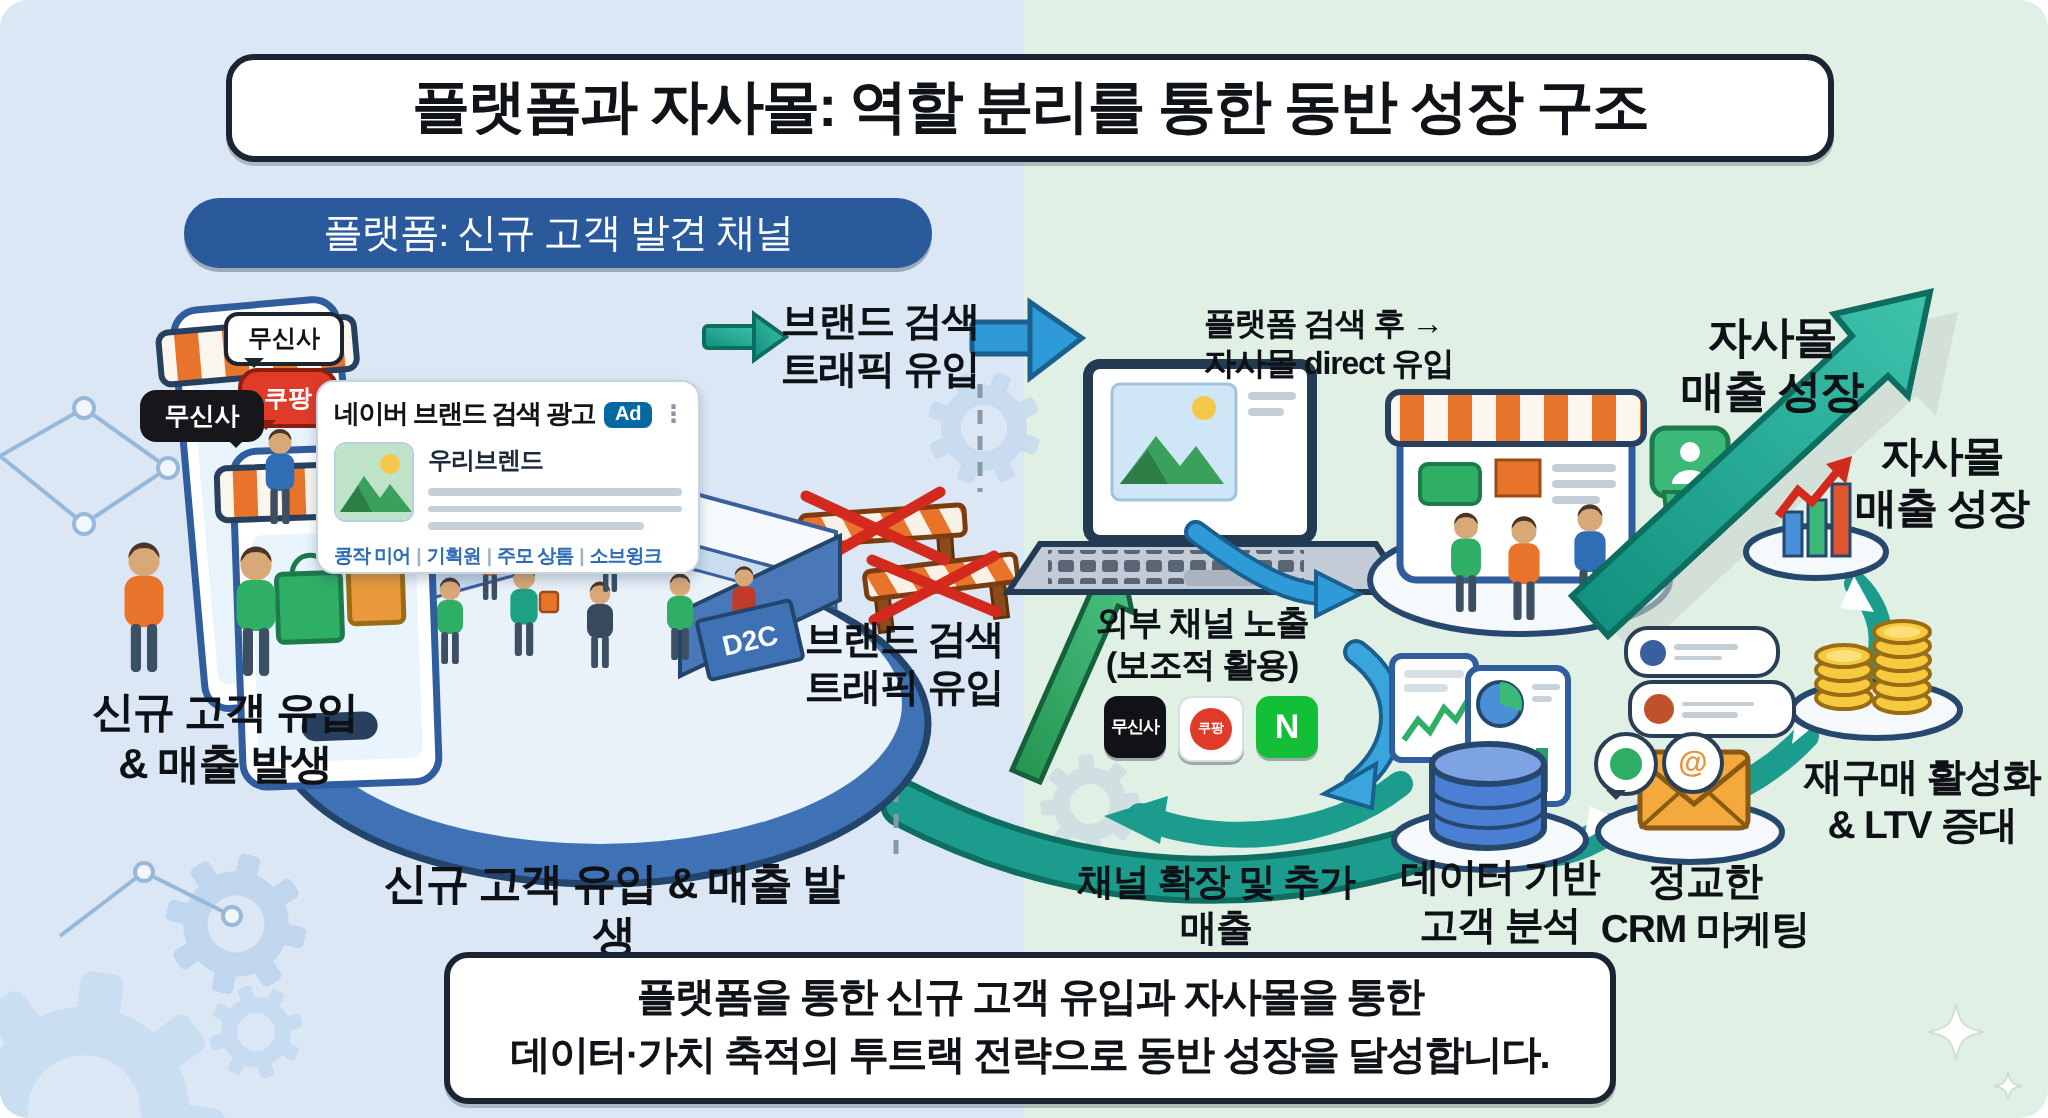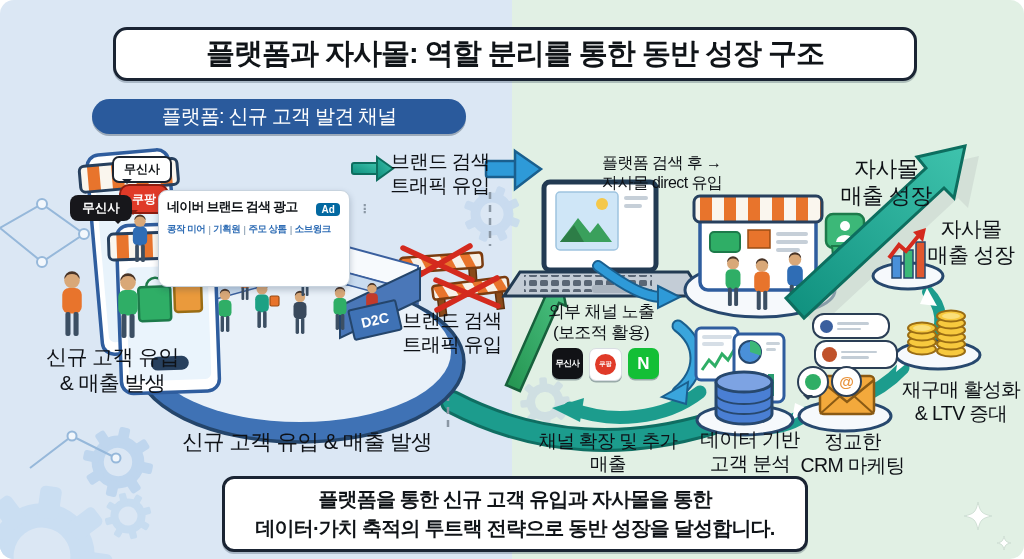--- a/index.html
+++ b/index.html
@@ -3,42 +3,42 @@
 <meta charset="utf-8">
 <style>
   html,body{margin:0;padding:0;background:#fff}
   body{width:1024px;height:559px;position:relative;overflow:hidden;
        font-family:"Liberation Sans","DejaVu Sans",sans-serif;color:#101418}
   #stage{position:absolute;inset:0;overflow:hidden;border-radius:14px}
   .bg{position:absolute;top:0;height:559px}
   .bg-left{left:0;width:512px;background:#dbe7f4}
   .bg-right{left:512px;width:512px;background:#e1f0e4}
   svg#scene{position:absolute;left:0;top:0;z-index:2}
-  .lbl{position:absolute;z-index:6;font-weight:400;white-space:pre-line;text-align:center;
+  .lbl{position:absolute;z-index:6;font-weight:700;white-space:pre-line;text-align:center;
        line-height:1.22;letter-spacing:-0.6px;color:#0e1116}
   .title-box{left:113px;top:27px;width:798px;height:48px;background:#fff;border:3px solid #1a2433;
        border-radius:14px;display:flex;align-items:center;justify-content:center;font-size:29px;
        font-weight:800;letter-spacing:-1px;box-shadow:0 2px 0 rgba(20,40,60,.25);z-index:6;position:absolute}
   .pill{position:absolute;z-index:6;color:#fff;font-weight:400;display:flex;align-items:center;
        justify-content:center;letter-spacing:-0.8px;box-shadow:0 2px 0 rgba(10,30,50,.3)}
   .pill-left{left:92px;top:99px;width:374px;height:35px;background:#2a5a9c;border-radius:18px;font-size:20px}
   .pill-right{left:597px;top:103px;width:354px;height:34px;background:#0f8a6d;border-radius:17px;font-size:19px}
   .bubble{position:absolute;z-index:7;font-weight:800;display:flex;align-items:center;justify-content:center}
   .bub-outline{left:112px;top:156px;width:56px;height:23px;background:#fff;border:2.5px solid #1c2430;
        border-radius:7px;font-size:12px;color:#101418}
   .bub-outline:after{content:"";position:absolute;left:8px;bottom:-8px;border:5px solid transparent;border-top-color:#1c2430}
   .bub-red{left:119px;top:184px;width:46px;height:26px;background:#e03a28;border:2px solid #8d1d10;
        border-radius:10px;font-size:12px;color:#fff}
   .bub-red:after{content:"";position:absolute;left:7px;bottom:-8px;border:5px solid transparent;border-top-color:#8d1d10}
   .bub-black{left:70px;top:195px;width:62px;height:26px;background:#17171b;border-radius:8px;font-size:12.5px;color:#fff}
   .bub-black:after{content:"";position:absolute;right:9px;bottom:-8px;border:5px solid transparent;border-top-color:#17171b}
   
   .ad-card{position:absolute;left:158px;top:190px;width:192px;height:97px;background:#fff;border:1.5px solid #c7d3de;
        border-radius:9px;z-index:7;box-shadow:0 3px 6px rgba(30,50,80,.25);padding:7px 8px 5px 8px;box-sizing:border-box}
-  .ad-head{display:flex;align-items:flex-end;gap:19px}
+  .ad-head{display:flex;align-items:center;gap:5px}
   .ad-title{font-size:13px;font-weight:800;letter-spacing:-0.8px;white-space:nowrap}
   .ad-badge{background:#0369a1;color:#fff;font-size:10px;font-weight:800;border-radius:4px;padding:1px 5px}
   .ad-kebab{color:#8a97a4;font-size:12px;font-weight:700;margin-left:auto}
   .ad-body{display:flex;gap:7px;margin-top:5px}
   .ad-thumb{width:38px;height:38px;border-radius:6px;overflow:hidden;flex:0 0 auto;border:1px solid #b7cfe2}
   .ad-col{flex:1;padding-top:1px}
   .ad-brand{font-size:12px;font-weight:700;color:#1d2b3a;letter-spacing:-0.5px}
   .ad-line{height:3.5px;background:#c6cfd8;border-radius:2px;margin-top:5px}
   .ad-links{margin-top:7px;font-size:9.5px;color:#2f6db5;font-weight:700;letter-spacing:-0.5px;
        display:flex;gap:3px;align-items:center;white-space:nowrap}
@@ -381,20 +381,36 @@
   <div class="bubble bub-outline">무신사</div>
   <div class="bubble bub-red">쿠팡</div>
   <div class="bubble bub-black">무신사</div>
 
   <div class="ad-card">
     <div class="ad-head">
       <span class="ad-title">네이버 브랜드 검색 광고</span>
       <span class="ad-badge">Ad</span>
       <span class="ad-kebab">⋮</span>
     </div>
+    <div class="ad-body">
+      <span class="ad-thumb">
+        <svg width="38" height="38" viewBox="0 0 38 38">
+          <rect width="38" height="38" fill="#bfe3c8"></rect>
+          <circle cx="27" cy="10" r="5" fill="#f5c84a"></circle>
+          <path d="M2 34 L14 16 L22 27 L27 20 L38 34 Z" fill="#3aa05c"></path>
+          <path d="M2 34 L11 21 L18 34 Z" fill="#2d7d47"></path>
+        </svg>
+      </span>
+      <span class="ad-col">
+        <div class="ad-brand">우리브렌드</div>
+        <div class="ad-line" style="width:100%"></div>
+        <div class="ad-line" style="width:100%"></div>
+        <div class="ad-line" style="width:85%"></div>
+      </span>
+    </div>
     <div class="ad-links">
       <span>콩작 미어</span>
         <span class="ad-sep">|</span>
       <span>기획원</span>
         <span class="ad-sep">|</span>
       <span>주모 상톰</span>
         <span class="ad-sep">|</span>
       <span>소브윙크</span>
     </div>
   </div>

